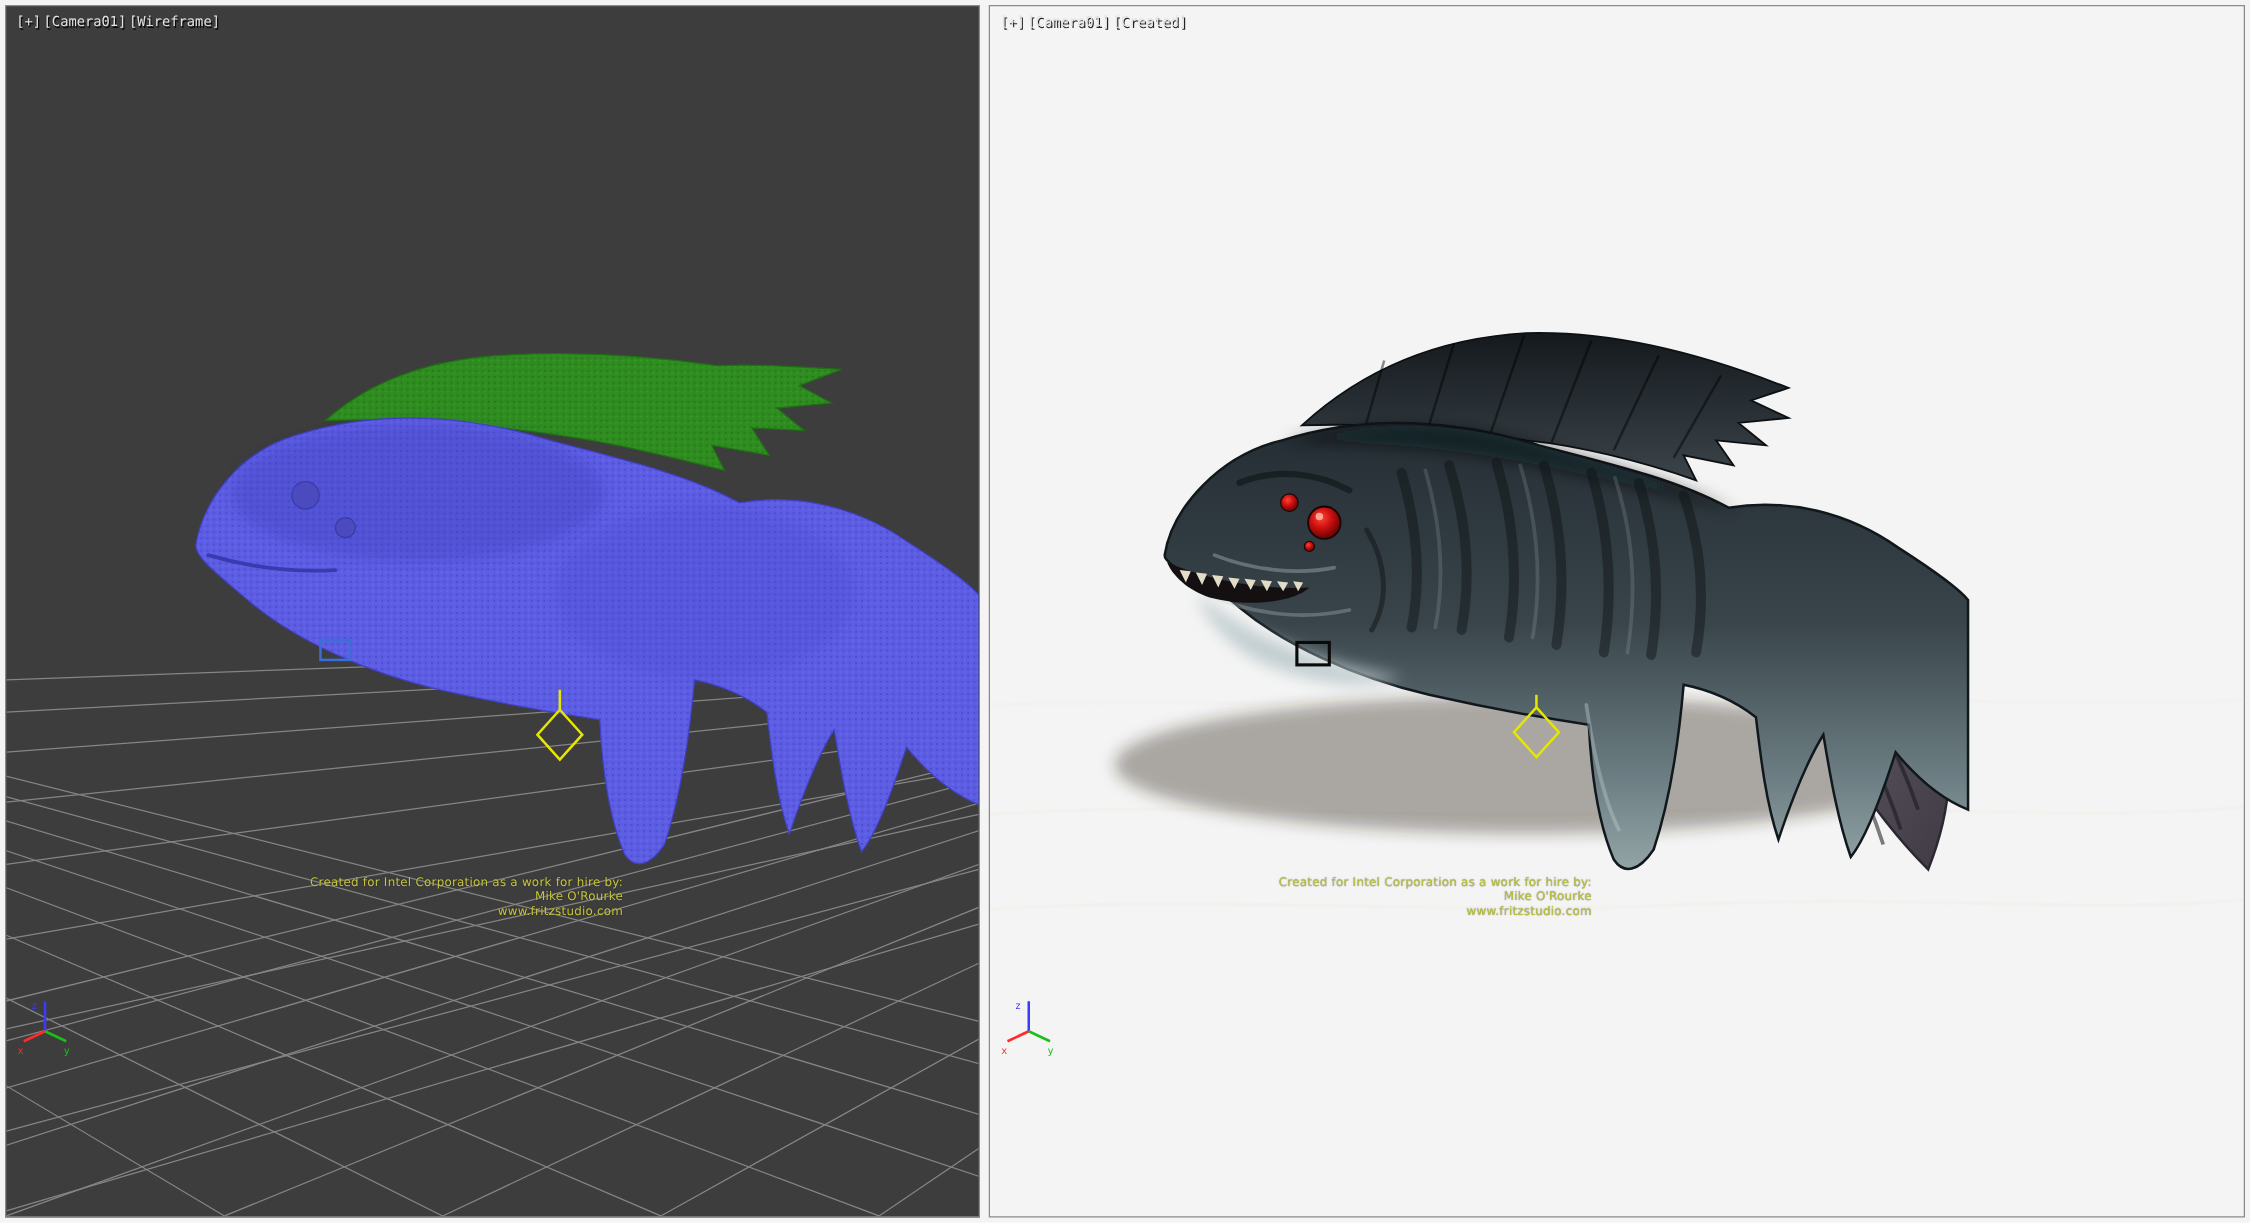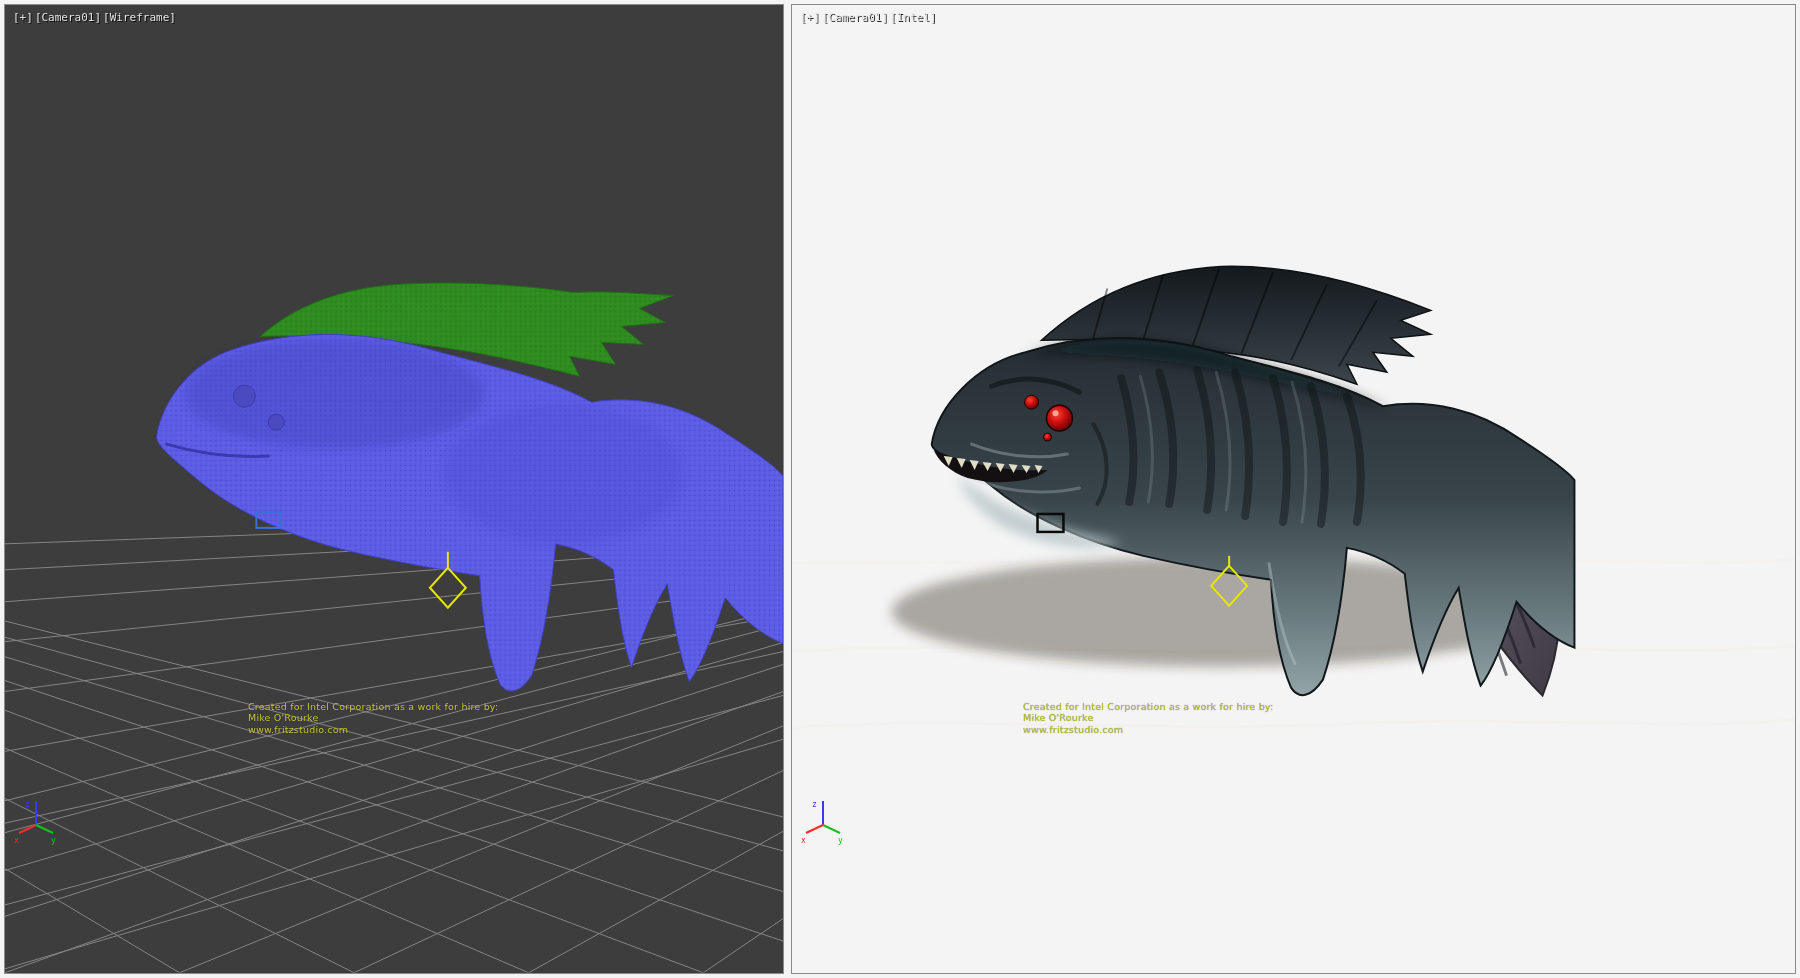--- a/index.html
+++ b/index.html
@@ -12,21 +12,21 @@
     background:linear-gradient(to bottom,
       #6f7d97 0%, #7f8ca6 11%, #97a3b8 21.0%,
       #3d5868 21.2%, #446072 32%, #5a6a7e 53.2%,
       #8d7f6c 53.4%, #84766​3 72%, #6e6253 100%);
   }
   .vp-canvas { position:absolute; inset:0; width:100%; height:100%; }
   .vp-label { position:absolute; top:6px; left:8px; display:flex; gap:2px;
     font-family:"DejaVu Sans Mono", monospace; font-size:11px; color:#e2e2e2;
     text-shadow:1px 1px 0 rgba(0,0,0,.85); z-index:5; cursor:default; }
   .credit { position:absolute; z-index:4; color:#c6c63c; font-size:9.5px;
-    line-height:1.2; letter-spacing:.2px; text-shadow:0 0 1px rgba(0,0,0,.5); }
+    line-height:1.2; letter-spacing:.2px; text-shadow:0 0 1px rgba(0,0,0,.5);text-align:right; }
   .tripod { position:absolute; left:8px; top:788px; z-index:4; }
   .tripod text { font-size:8px; font-family:"DejaVu Sans Mono", monospace; }
   .rib { stroke:rgba(13,18,20,.45); stroke-width:8; fill:none; stroke-linecap:round; }
   .rib-hi { stroke:rgba(200,215,215,.16); stroke-width:3; fill:none; stroke-linecap:round; }
   .detail { fill:none; stroke-linecap:round; }
 </style>
 </head>
 <body>
 
 <div class="stage">
@@ -239,21 +239,21 @@
       <rect x="246" y="510" width="26" height="18" fill="none" stroke="#0a0a0a" stroke-width="2.5"></rect>
       <g stroke="#e6e600" fill="none" stroke-width="2">
         <polygon points="438,562 456,582 438,602 420,582"></polygon>
         <line x1="438" y1="552" x2="438" y2="562"></line>
       </g>
     </svg>
 
     <div class="vp-label">
       <span>[+]</span>
       <span>[Camera01]</span>
-      <span>[Intel]</span>
+      <span>[Created]</span>
     </div>
 
     <div class="credit" style="left:231px; top:696px; color:#b8c23a;">
       <div>Created for Intel Corporation as a work for hire by:</div>
       <div>Mike O'Rourke</div>
       <div>www.fritzstudio.com</div>
     </div>
 
     <svg class="tripod" width="46" height="54">
       <line x1="23" y1="32" x2="23" y2="8" stroke="#3a3aff" stroke-width="2"></line>

